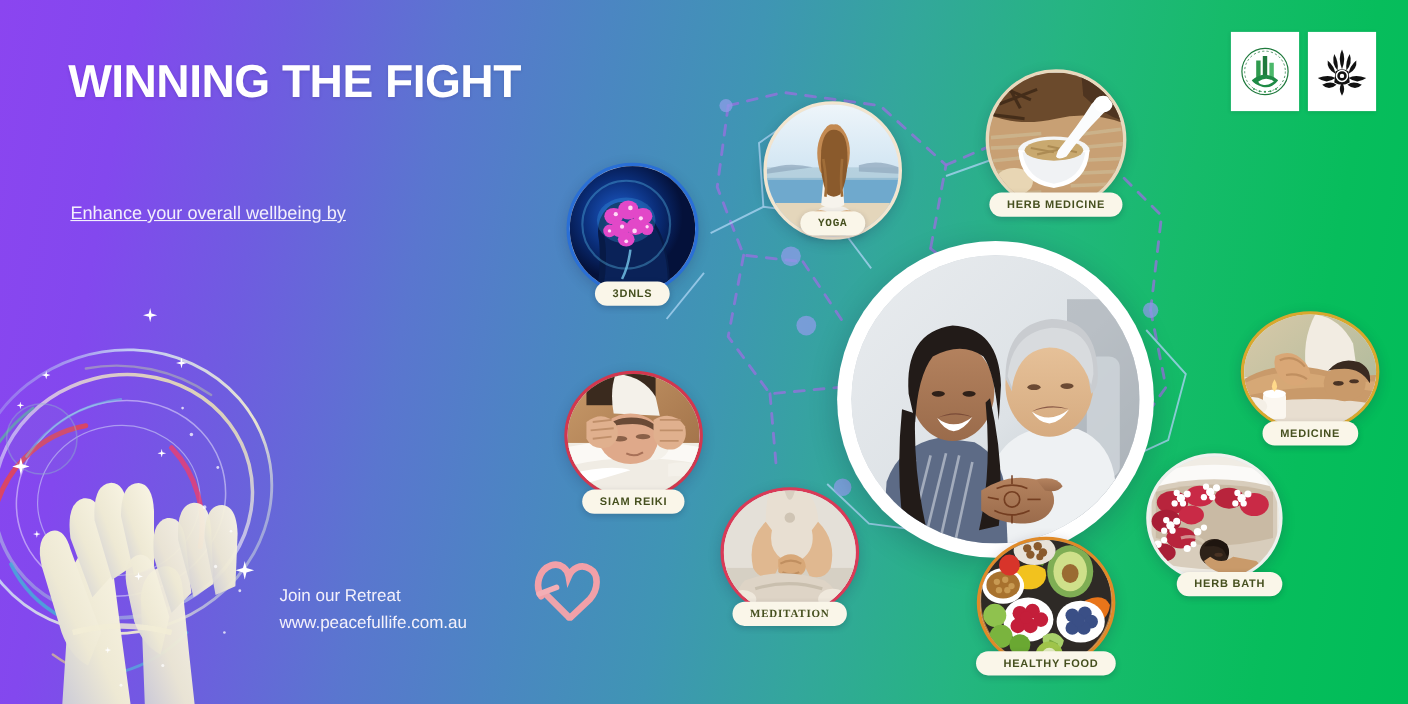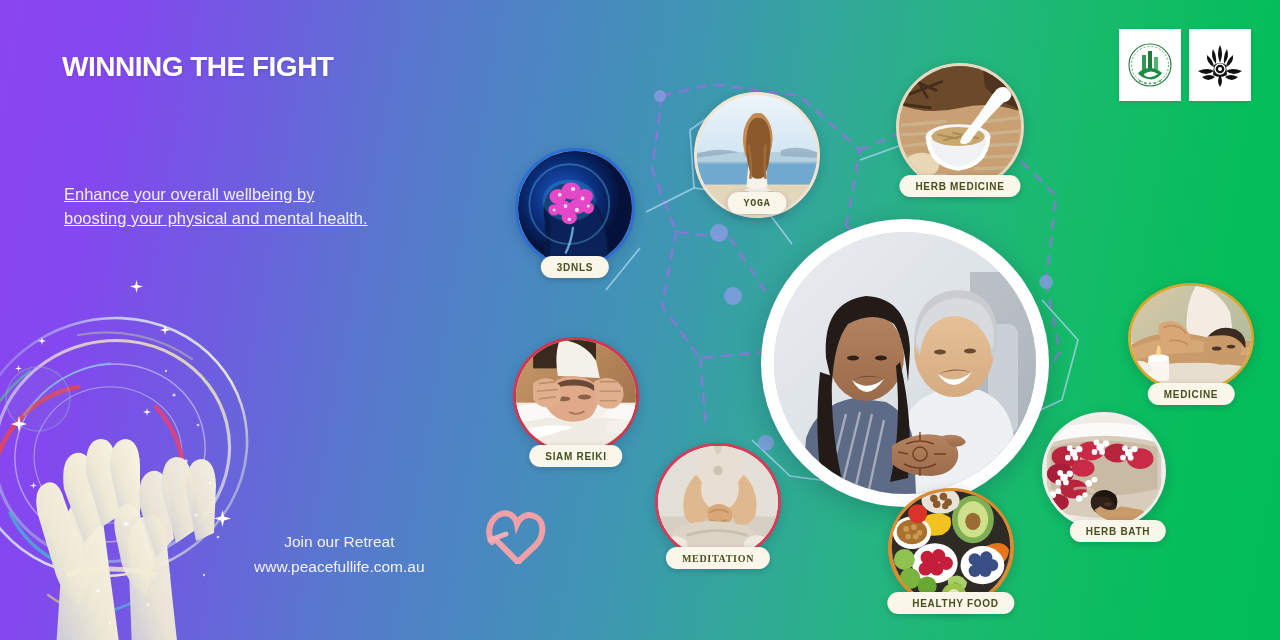--- a/index.html
+++ b/index.html
@@ -36,41 +36,41 @@
   .star {
     position:absolute;
     background:#ffffff;
     clip-path:polygon(50% 0%, 59% 38%, 100% 50%, 59% 62%, 50% 100%, 41% 62%, 0% 50%, 41% 38%);
   }
 
   
   .headline {
     position:absolute; left:62px; top:52px;
     color:#ffffff;
-    font-size:28px;
+    font-size:42px;
     font-weight:bold;
     line-height:1.07;
     letter-spacing:-0.5px;
     text-shadow:0 1px 3px rgba(40,20,90,.18);
   }
   .headline .l2 { display:block; }
 
   .subhead {
     position:absolute; left:64px; top:183px;
     color:#f2eefc;
     font-size:16.5px;
     line-height:1.45;
     font-weight:400;
     text-decoration:underline;
   }
   .subhead span { display:block; }
 
   
   .cta { position:absolute; left:254px; top:530px; color:#f4f1fb; font-size:15.5px; line-height:1.6; }
-  .cta span { display:block;text-align:center; }
+  .cta span { display:block; }
 
   .ribbon { position:absolute; left:484px; top:498px; width:62px; height:66px; }
   .ribbon svg { display:block; width:100%; height:100%; }
 
   
   .network { position:absolute; left:0; top:0; width:1280px; height:640px; pointer-events:none; }
   .network svg { display:block; width:100%; height:100%; }
 
   
   .node { position:absolute; }
@@ -215,21 +215,20 @@
     <span class="star" style="left:30px;  top:212px; width:7px;  height:7px;"></span>
     <span class="star" style="left:95px;  top:318px; width:6px;  height:6px;"></span>
   </div>
 
   <h1 class="headline">
     <span>WINNING THE FIGHT</span>
   </h1>
 
   <p class="subhead">
     <span>Enhance your overall wellbeing by</span>
-    <span>boosting your physical and mental health.</span>
   </p>
 
   <div class="cta">
     <span>Join our Retreat</span>
     <span>www.peacefullife.com.au</span>
   </div>
 
   <div class="ribbon">
     <svg viewBox="0 0 62 66">
       <path d="M8 44 C2 34 6 20 17 16 C26 13 32 20 33 26 C36 19 44 14 52 19 C61 24 60 38 52 47 L34 64" fill="none" stroke="#f2a0a8" stroke-width="6" stroke-linecap="round"></path>

